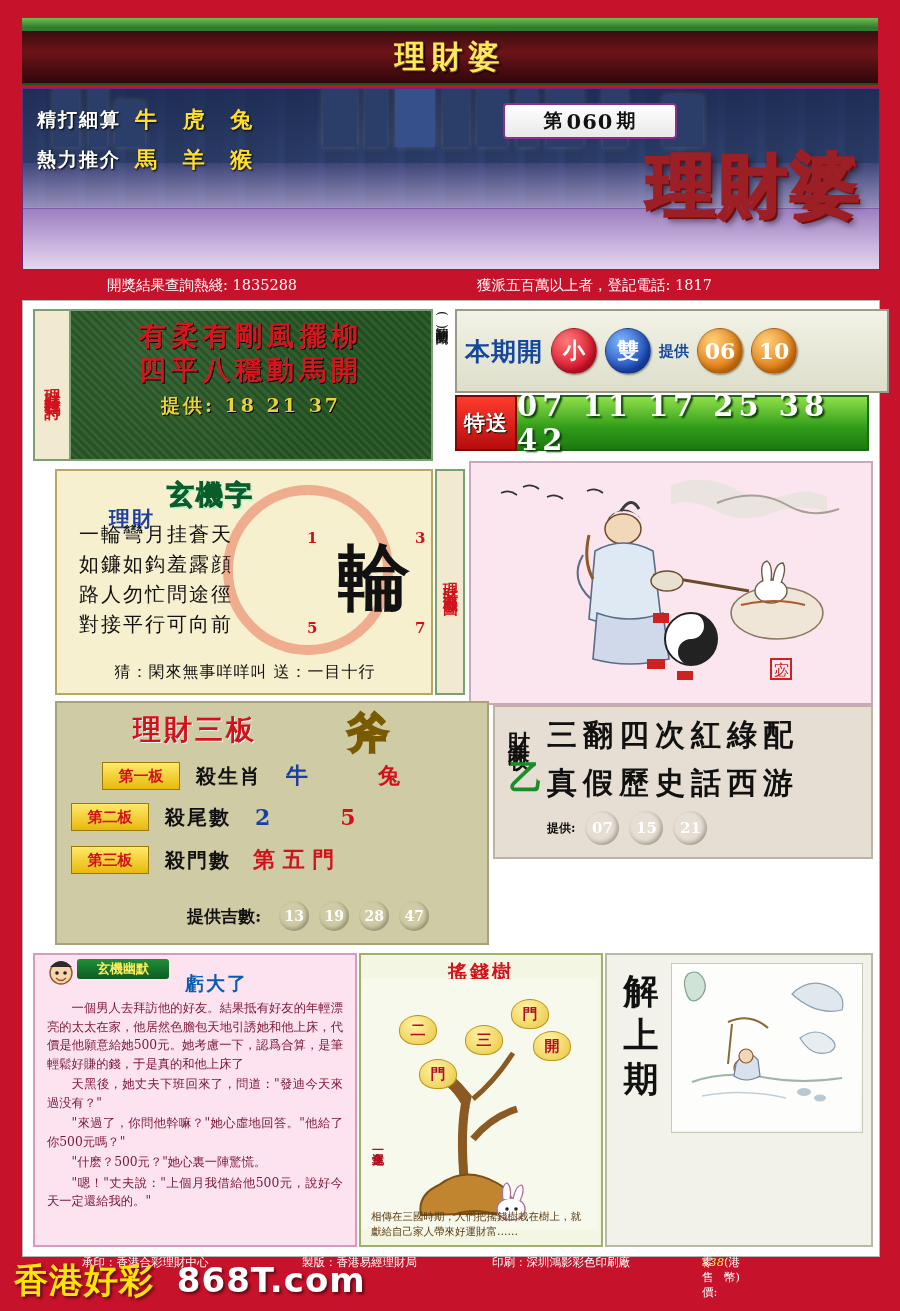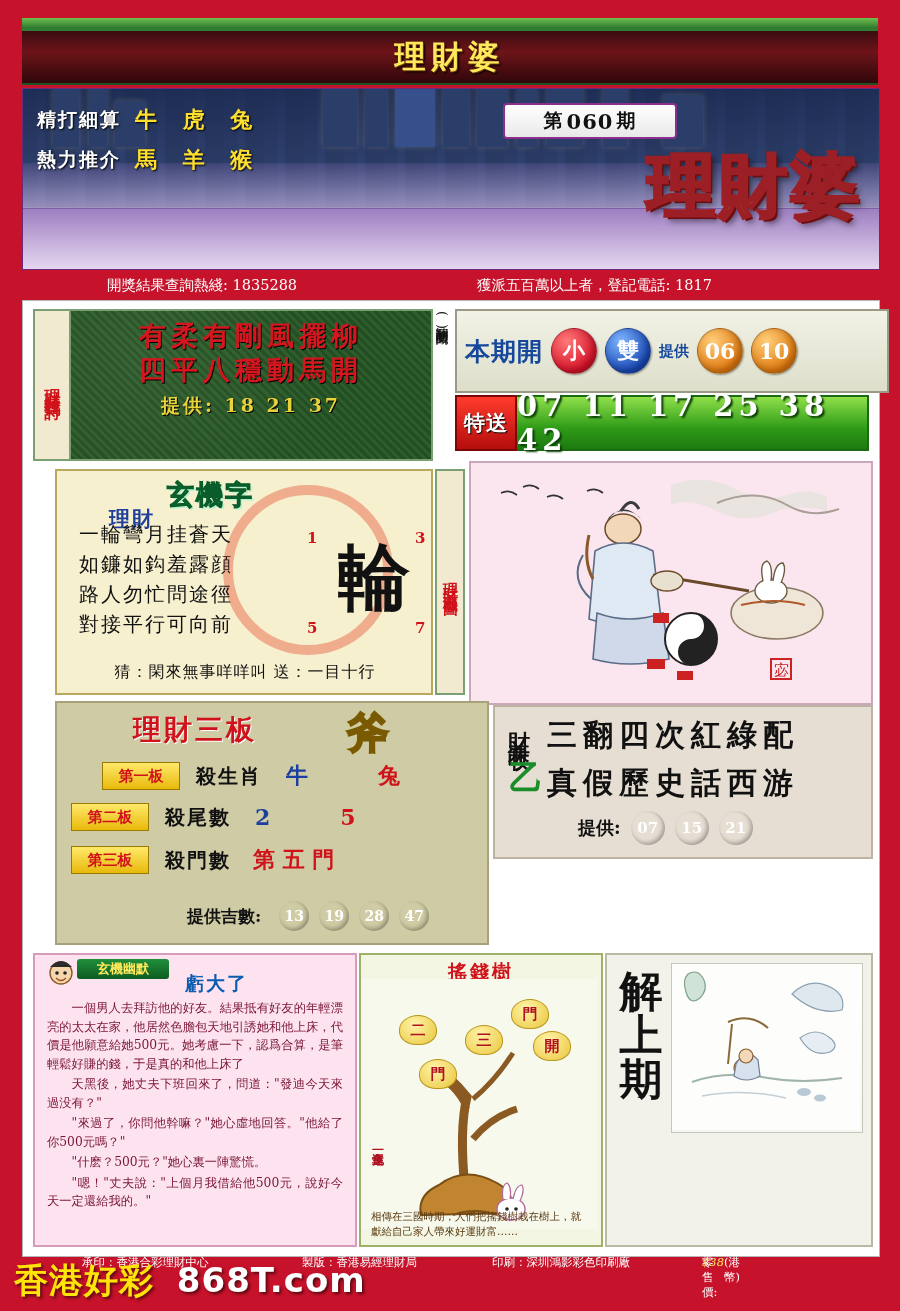--- a/index.html
+++ b/index.html
@@ -276,21 +276,21 @@
   }
   .rt-l1,.rt-l2{
     position:absolute;left:52px;font-family:"DejaVu Serif","Liberation Serif",serif;
     font-size:30px;font-weight:bold;color:#111;letter-spacing:6px;
   }
   .rt-l1{top:8px;}
   .rt-l2{top:56px;}
   .rt-supply{
     position:absolute;left:52px;top:104px;display:flex;align-items:center;
   }
-  .rt-supply .lbl{font-family:"DejaVu Serif","Liberation Serif",serif;font-size:18px;font-weight:bold;color:#111;margin-left:31px;}
+  .rt-supply .lbl{font-family:"DejaVu Serif","Liberation Serif",serif;font-size:12px;font-weight:bold;color:#111;}
   .rt-snake{
     position:absolute;left:14px;top:48px;font-size:34px;color:#1a8c2a;font-weight:bold;
   }
   
   .joke{
     position:absolute;left:10px;top:652px;width:320px;height:290px;
     background:#fde3ef;border:2px solid #d79bbd;
   }
   .joke-badge{
     position:absolute;left:42px;top:4px;width:92px;height:20px;
@@ -326,21 +326,21 @@
     background:radial-gradient(circle at 40% 30%,#fff3a8,#e9c63c);
     border:1px solid #b99518;display:flex;align-items:center;justify-content:center;
     font-family:"DejaVu Serif","Liberation Serif",serif;font-size:15px;font-weight:bold;color:#b01020;
   }
   .solve{
     position:absolute;left:582px;top:652px;width:264px;height:290px;
     background:#f2f2ea;border:2px solid #b9b9a4;
   }
   .solve-lbl{
     position:absolute;left:10px;top:14px;width:48px;
-    font-family:"DejaVu Serif","Liberation Serif",serif;font-size:43px;font-weight:bold;
+    font-family:"DejaVu Serif","Liberation Serif",serif;font-size:35px;font-weight:bold;
     color:#111;line-height:44px;text-align:center;
   }
   .solve-img{
     position:absolute;left:64px;top:8px;width:190px;height:168px;
     background:linear-gradient(180deg,#ffffff,#f4f7f6);
     border:1px solid #c8c8b8;overflow:hidden;
   }
   
   .footer{
     position:absolute;left:22px;top:1255px;width:856px;height:22px;

